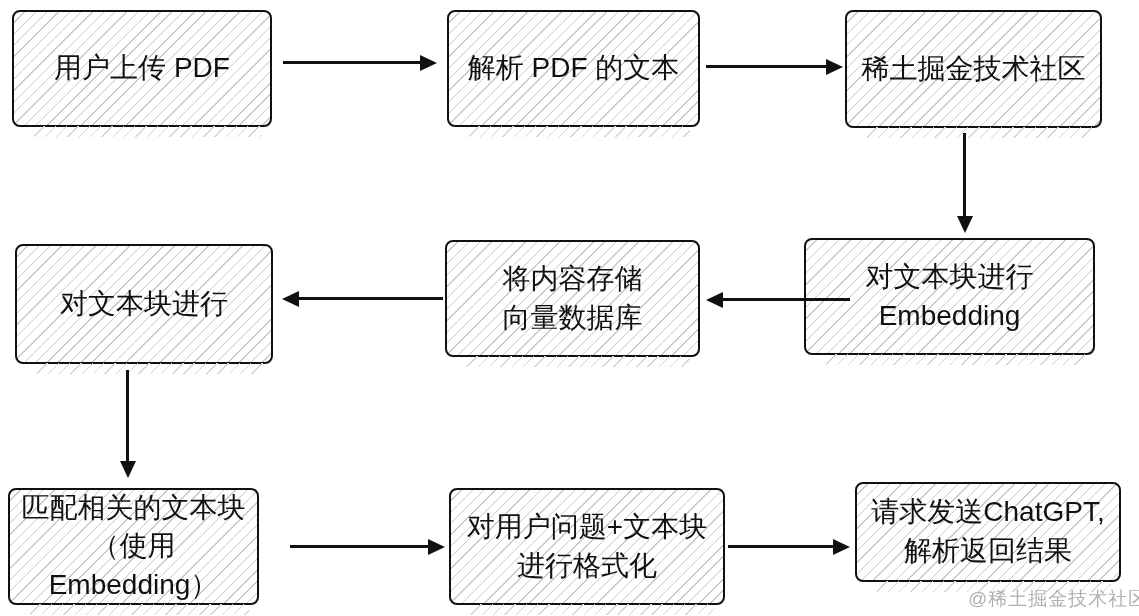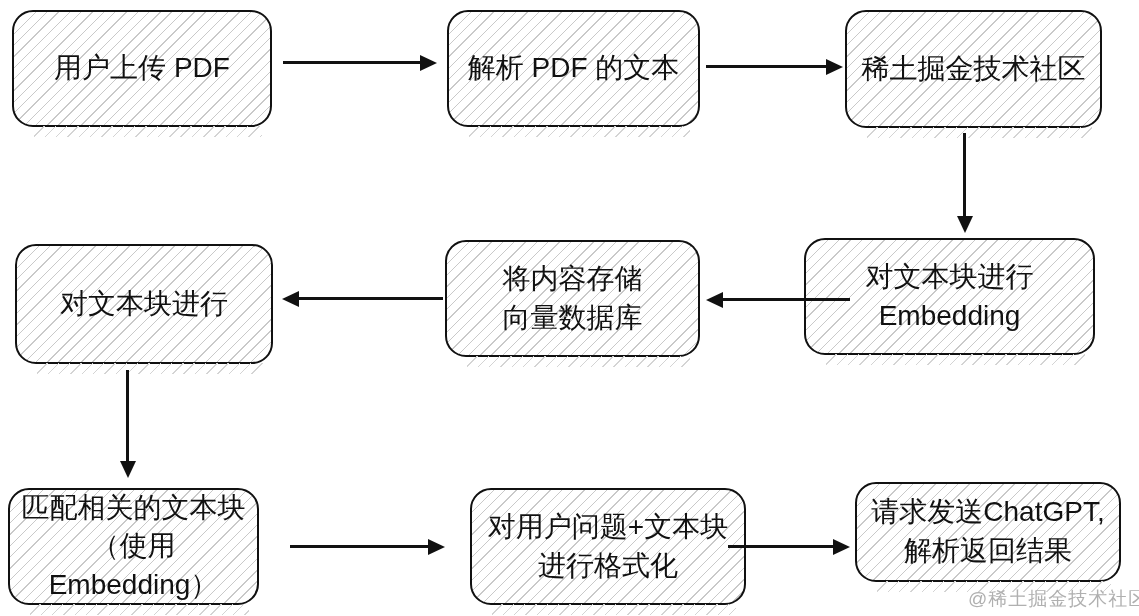--- a/index.html
+++ b/index.html
@@ -13,21 +13,21 @@
     width: 1139px;
     height: 616px;
     background: #ffffff;
     overflow: hidden;
   }
   
   .node {
     position: absolute;
     box-sizing: border-box;
     border: 2.5px solid #111111;
-    border-radius: 21px;
+    border-radius: 8px;
     background-color: #ffffff;
     background-image: repeating-linear-gradient(135deg,
       rgba(0,0,0,0) 0px, rgba(0,0,0,0) 7px,
       #c9c9c9 7px, #c9c9c9 8px);
     display: flex;
     align-items: center;
     justify-content: center;
     text-align: center;
     color: #111111;
     font-size: 28px;
@@ -82,21 +82,21 @@
     white-space: nowrap;
   }
   
   .n-upload  { left: 12px;  top: 10px;  width: 260px; height: 117px; }
   .n-parse   { left: 447px; top: 10px;  width: 253px; height: 117px; }
   .n-split   { left: 845px; top: 10px;  width: 257px; height: 118px; }
   .n-embed   { left: 804px; top: 238px; width: 291px; height: 117px; }
   .n-store   { left: 445px; top: 240px; width: 255px; height: 117px; font-family: Liberation Serif, serif; }
   .n-analyze { left: 15px;  top: 244px; width: 258px; height: 120px; }
   .n-match   { left: 8px;   top: 488px; width: 251px; height: 117px; }
-  .n-format  { left: 470px; top: 488px; width: 276px; height: 117px; }
+  .n-format  { left: 449px; top: 488px; width: 276px; height: 117px; }
   .n-request { left: 855px; top: 482px; width: 266px; height: 100px; }
 </style>
 </head>
 <body>
 
 <div class="canvas">
 
   <div class="node n-upload">
     <span class="label">用户上传 PDF</span>
   </div>

